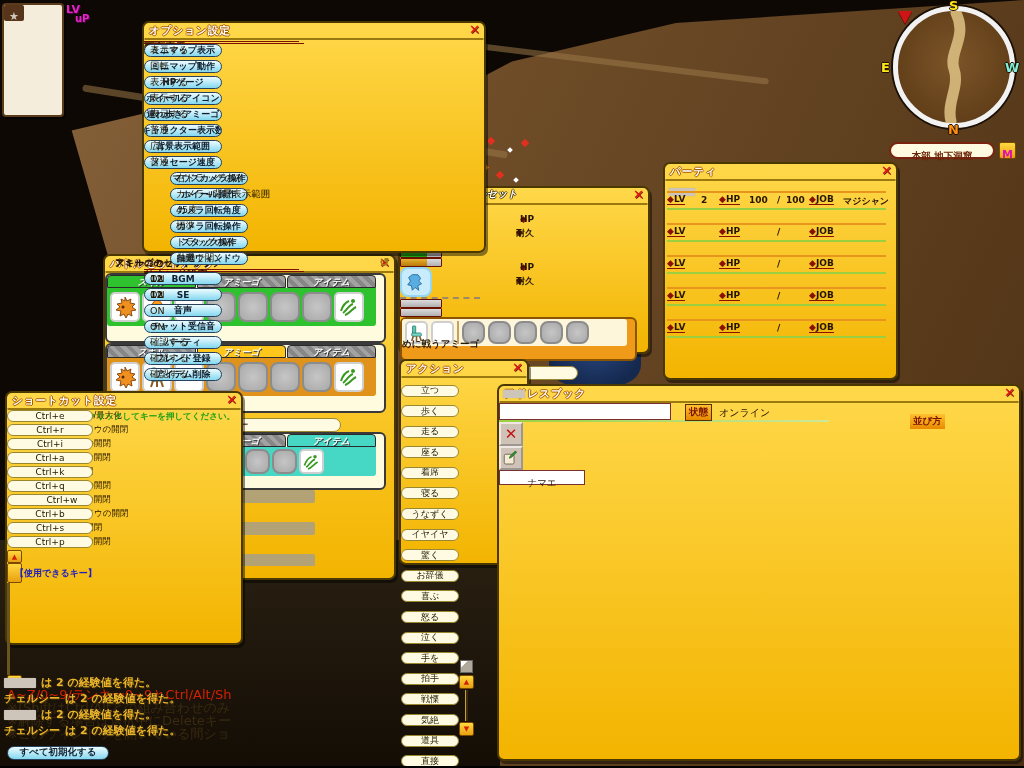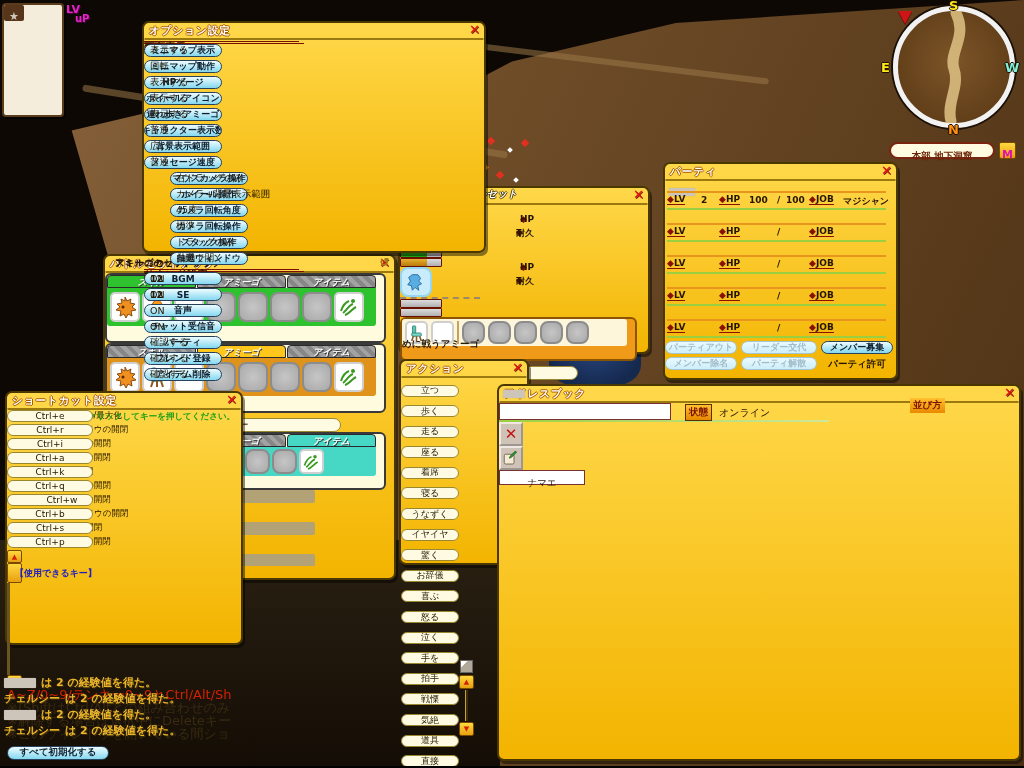--- a/index.html
+++ b/index.html
@@ -232,28 +232,20 @@
             <span class="plab" style="position: absolute; left: 52px; top: 0px;"><span class="dia" style="position: static;">◆</span><span style="position: static;">HP</span></span>
             <span class="pval" style="position: absolute; left: 82px; top: 1px;"></span>
             <span class="pval" style="position: absolute; left: 110px; top: 1px;">/</span>
             <span class="pval" style="position: absolute; left: 119px; top: 1px;"></span>
             <span class="plab" style="position: absolute; left: 142px; top: 0px;"><span class="dia" style="position: static;">◆</span><span style="position: static;">JOB</span></span>
             <span class="pval" style="position: absolute; left: 176px; top: 1px;"></span>
           </div>
           <div class="hline" style="position: absolute; left: 2px; top: 27px; width: 219px; background: rgb(154, 208, 64);"></div>
         </div>
       </div>
-    <div style="left:4px;top:182px;width:228px;display:grid;grid-template-columns:72px 76px 72px;gap:3px 4px;">
-        <div class="cpill dis" style="position: static; width: 100%;">パーティアウト</div>
-        <div class="cpill dis" style="position: static; width: 100%;">リーダー交代</div>
-        <div class="cpill" style="position: static; width: 100%;">メンバー募集</div>
-        <div class="cpill dis" style="position: static; width: 100%;">メンバー除名</div>
-        <div class="cpill dis" style="position: static; width: 100%;">パーティ解散</div>
-        <div style="position: static; font-size: 9.5px; font-weight: bold; color: rgb(36, 20, 0); text-align: center; line-height: 13px; cursor: pointer;">パーティ許可</div>
-      </div>
   </div>
 
   <div class="w" style="left:103px;top:254px;width:293px;height:326px;z-index:4;">
     <div class="tb">
       <span class="tt">バトルセットアップ</span>
       <span class="xx">✕</span>
     </div>
     <div class="bd" style="top:16px;"></div>
 
     <div style="left:6px;top:18px;width:281px;height:70px;background:#fffbdf;border:2px solid #3a3a3a;border-radius:6px;">
@@ -587,21 +579,21 @@
     <div class="hline" style="left:10px;top:38px;width:330px;background:linear-gradient(90deg,#9ad040,#cde89a);"></div>
     <div style="left:343px;top:14px;width:24px;height:24px;background:#cfc3b8;border:2px outset #f0e8e0;display:flex;align-items:center;justify-content:center;">
       <span style="position:static;color:#c41010;font-size:15px;font-weight:bold;line-height:1;">✕</span>
     </div>
     <div style="left:373px;top:14px;width:24px;height:24px;background:#cfc3b8;border:2px outset #f0e8e0;display:flex;align-items:center;justify-content:center;">
       <svg viewBox="0 0 24 24" width="18" height="18">
           <rect x="3" y="7" width="13" height="13" rx="2" fill="#f5ecd8" stroke="#5a4a30"></rect>
           <path d="M21 3l-8 8-1.5 3.5L15 13l8-8z" transform="scale(0.85)" fill="#2a9a30" stroke="#184a10"></path>
         </svg>
     </div>
-    <span style="left:411px;top:12px;padding:1px 3px;background:linear-gradient(#ffc030,#e88a00);border:1.5px sol
+    <span style="left:411px;top:28px;padding:1px 3px;background:linear-gradient(#ffc030,#e88a00);border:1.5px sol
 id #5a3000;font-size:9.5px;font-weight:bold;color:#7a1000;">並び方</span>
     <div style="left:413px;top:27px;width:86px;height:15px;background:#fff;border:1.5px solid #7a3030;text-align:center;">
       <span style="position:static;font-size:9.5px;color:#241400;">ナマエ</span>
     </div>
   </div>
 
   <div style="left:2px;top:3px;width:62px;height:114px;background:#f4eddb;border:2px solid #5a3c1c;border-radius:4px;z-index:8;box-shadow:2px 2px 0 rgba(0,0,0,.5);">
     <div style="left:2px;top:1px;width:20px;height:16px;background:#57351a;border-radius:2px;text-align:center;">
       <span style="position:static;color:#cfc8ba;font-size:11px;line-height:15px;">★</span>
     </div>

